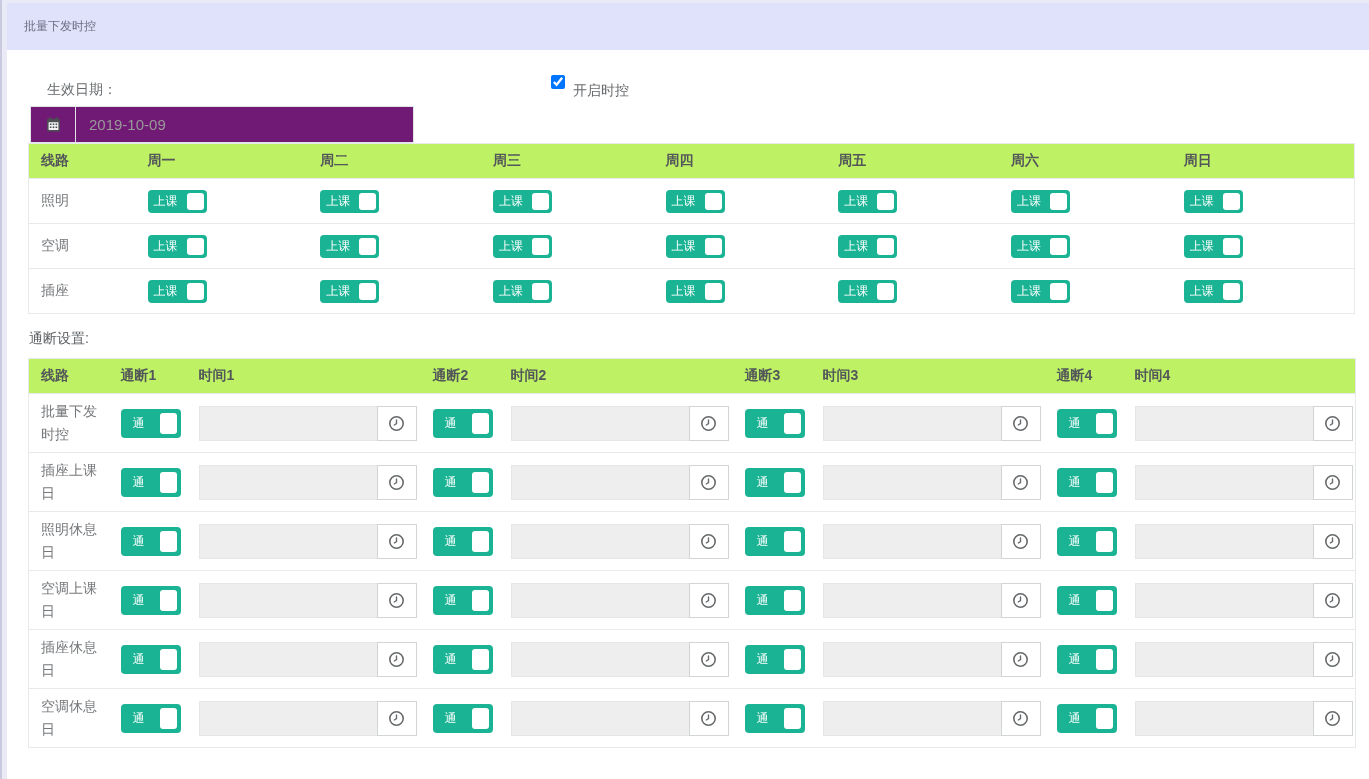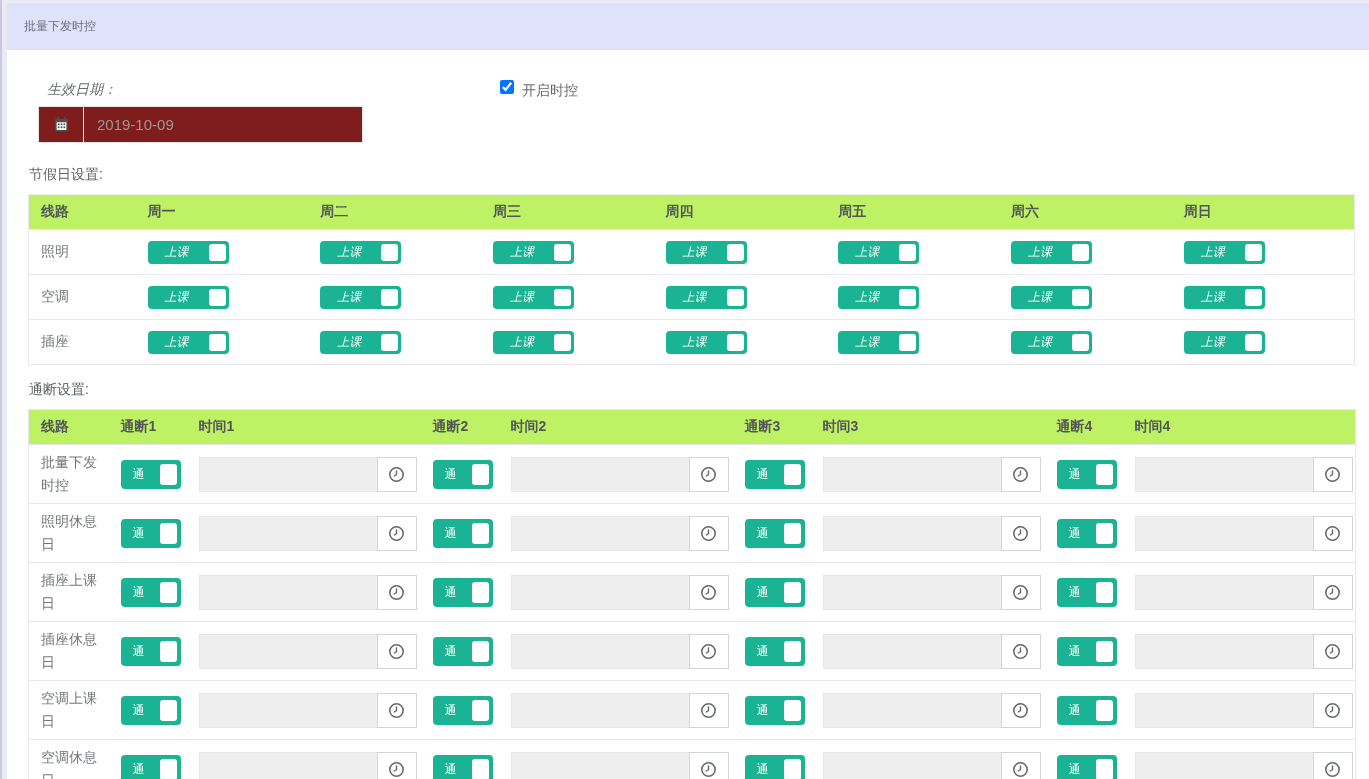--- a/index.html
+++ b/index.html
@@ -13,44 +13,44 @@
   .page{margin-left:7px;}
   .panel-header{
     margin-top:3px;height:47px;background:var(--header-bg,#dfe2fa);
     display:flex;align-items:center;padding-left:17px;
     font-size:12px;color:#6a6e82;
   }
   .panel-body{background:#fff;min-height:729px;padding:29px 13px 40px 21px;box-sizing:border-box;}
 
   
   .top-form{display:flex;align-items:flex-start;}
-  .field-label{display:block;font-size:14px;color:#676a6c;margin:0 0 7px 19px;line-height:20px;font-style:italic;}
-  .date-group{display:flex;width:325px;height:37px;box-sizing:border-box;border:1px solid #e3e4e6;background:#7f1d1d;margin-left:10px;}
+  .field-label{display:block;font-size:14px;color:#676a6c;margin:0 0 7px 19px;line-height:20px;}
+  .date-group{display:flex;width:384px;height:37px;box-sizing:border-box;border:1px solid #e3e4e6;background:#701a75;margin-left:2px;}
   .date-addon{width:44px;border-right:1px solid #e3e4e6;display:flex;align-items:center;justify-content:center;cursor:pointer;}
   .date-input{flex:1;border:0;outline:0;background:transparent;font-size:15px;color:#999;padding:0 0 0 13px;font-family:inherit;}
-  .enable-field{margin-left:137px;margin-top:-4px;display:flex;align-items:center;}
+  .enable-field{margin-left:137px;margin-top:-4px;display:flex;align-items:flex-start;}
   .enable-field input{width:14px;height:14px;margin:0;}
   .enable-label{font-size:14px;color:#676a6c;margin:8px 0 0 8px;line-height:15px;}
 
   .section-label{font-size:14px;color:#5f6265;margin:21px 0 10px 1px;line-height:20px;}
 
   
   table{border-collapse:collapse;table-layout:fixed;width:1327px;border:1px solid #e7eaec;background:#fff;font-size:14px;}
   thead th{background:#bef264;color:#54575a;font-weight:bold;text-align:left;height:34px;padding:0 0 0 2px;border-bottom:1px solid #e7eaec;}
   thead th.c-first,thead th.c-first2{padding-left:12px;}
   tbody td{border-top:1px solid #e7eaec;padding:0 0 0 2px;color:#75787b;vertical-align:middle;}
   tbody tr:first-child td{border-top:none;}
   .holiday-table tbody td{height:44px;}
   .onoff-table tbody td{height:58px;}
   td.row-label{padding-left:12px;}
   td.row-label2{padding:0 14px 0 12px;line-height:23px;}
 
   
   .switch{position:relative;display:inline-block;background:var(--accent,#1ab394);border-radius:4px;vertical-align:middle;cursor:pointer;}
-  .switch.sm{width:81px;height:23px;font-style:italic;}
+  .switch.sm{width:59px;height:23px;}
   .switch.lg{width:60px;height:29px;}
   .sw-lbl{position:absolute;left:0;top:0;bottom:0;display:flex;align-items:center;justify-content:center;color:#fff;font-size:12px;}
   .switch.sm .sw-lbl{right:23px;}
   .switch.lg .sw-lbl{right:24px;}
   .sw-knob{position:absolute;background:#fff;border-radius:3px;}
   .switch.sm .sw-knob{right:3px;top:3px;bottom:3px;width:17px;}
   .switch.lg .sw-knob{right:4px;top:4px;bottom:4px;width:17px;}
 
   
   .time-group{display:flex;width:218px;height:35px;box-sizing:border-box;}
@@ -90,21 +90,20 @@
           <input class="date-input" readonly="" value="2019-10-09" style="">
         </div>
       </div>
 
       <div class="enable-field">
         <input type="checkbox" id="enable-cb" checked="" style="">
         <span class="enable-label">开启时控</span>
       </div>
     </div>
 
-    <div class="section-label">节假日设置:</div>
     <table class="holiday-table">
       <colgroup>
         <col style="width:117px">
           <col>
           <col>
           <col>
           <col>
           <col>
           <col>
           <col>
@@ -227,20 +226,71 @@
                 <span class="time-addon">
   <svg width="17" height="17" viewBox="0 0 16 16">
     <circle cx="8" cy="8" r="6.3" fill="none" stroke="#676a6c" stroke-width="1.5"></circle>
     <path d="M8 4.6 V8.2 L5.9 9.4" fill="none" stroke="#676a6c" stroke-width="1.3" stroke-linecap="round"></path>
   </svg>
 </span>
               </div>
             </td>
           </tr>
           <tr>
+            <td class="row-label2">插座上课日</td>
+            <td class="sw-cell2"><div class="switch lg"><span class="sw-lbl">通</span><span class="sw-knob"></span></div></td>
+            <td class="time-cell">
+              <div class="time-group">
+                <input class="time-input" disabled="" style="">
+                <span class="time-addon">
+  <svg width="17" height="17" viewBox="0 0 16 16">
+    <circle cx="8" cy="8" r="6.3" fill="none" stroke="#676a6c" stroke-width="1.5"></circle>
+    <path d="M8 4.6 V8.2 L5.9 9.4" fill="none" stroke="#676a6c" stroke-width="1.3" stroke-linecap="round"></path>
+  </svg>
+</span>
+              </div>
+            </td>
+            <td class="sw-cell2"><div class="switch lg"><span class="sw-lbl">通</span><span class="sw-knob"></span></div></td>
+            <td class="time-cell">
+              <div class="time-group">
+                <input class="time-input" disabled="" style="">
+                <span class="time-addon">
+  <svg width="17" height="17" viewBox="0 0 16 16">
+    <circle cx="8" cy="8" r="6.3" fill="none" stroke="#676a6c" stroke-width="1.5"></circle>
+    <path d="M8 4.6 V8.2 L5.9 9.4" fill="none" stroke="#676a6c" stroke-width="1.3" stroke-linecap="round"></path>
+  </svg>
+</span>
+              </div>
+            </td>
+            <td class="sw-cell2"><div class="switch lg"><span class="sw-lbl">通</span><span class="sw-knob"></span></div></td>
+            <td class="time-cell">
+              <div class="time-group">
+                <input class="time-input" disabled="" style="">
+                <span class="time-addon">
+  <svg width="17" height="17" viewBox="0 0 16 16">
+    <circle cx="8" cy="8" r="6.3" fill="none" stroke="#676a6c" stroke-width="1.5"></circle>
+    <path d="M8 4.6 V8.2 L5.9 9.4" fill="none" stroke="#676a6c" stroke-width="1.3" stroke-linecap="round"></path>
+  </svg>
+</span>
+              </div>
+            </td>
+            <td class="sw-cell2"><div class="switch lg"><span class="sw-lbl">通</span><span class="sw-knob"></span></div></td>
+            <td class="time-cell">
+              <div class="time-group">
+                <input class="time-input" disabled="" style="">
+                <span class="time-addon">
+  <svg width="17" height="17" viewBox="0 0 16 16">
+    <circle cx="8" cy="8" r="6.3" fill="none" stroke="#676a6c" stroke-width="1.5"></circle>
+    <path d="M8 4.6 V8.2 L5.9 9.4" fill="none" stroke="#676a6c" stroke-width="1.3" stroke-linecap="round"></path>
+  </svg>
+</span>
+              </div>
+            </td>
+          </tr>
+          <tr>
             <td class="row-label2">照明休息日</td>
             <td class="sw-cell2"><div class="switch lg"><span class="sw-lbl">通</span><span class="sw-knob"></span></div></td>
             <td class="time-cell">
               <div class="time-group">
                 <input class="time-input" disabled="" style="">
                 <span class="time-addon">
   <svg width="17" height="17" viewBox="0 0 16 16">
     <circle cx="8" cy="8" r="6.3" fill="none" stroke="#676a6c" stroke-width="1.5"></circle>
     <path d="M8 4.6 V8.2 L5.9 9.4" fill="none" stroke="#676a6c" stroke-width="1.3" stroke-linecap="round"></path>
   </svg>
@@ -278,21 +328,21 @@
                 <span class="time-addon">
   <svg width="17" height="17" viewBox="0 0 16 16">
     <circle cx="8" cy="8" r="6.3" fill="none" stroke="#676a6c" stroke-width="1.5"></circle>
     <path d="M8 4.6 V8.2 L5.9 9.4" fill="none" stroke="#676a6c" stroke-width="1.3" stroke-linecap="round"></path>
   </svg>
 </span>
               </div>
             </td>
           </tr>
           <tr>
-            <td class="row-label2">插座上课日</td>
+            <td class="row-label2">空调上课日</td>
             <td class="sw-cell2"><div class="switch lg"><span class="sw-lbl">通</span><span class="sw-knob"></span></div></td>
             <td class="time-cell">
               <div class="time-group">
                 <input class="time-input" disabled="" style="">
                 <span class="time-addon">
   <svg width="17" height="17" viewBox="0 0 16 16">
     <circle cx="8" cy="8" r="6.3" fill="none" stroke="#676a6c" stroke-width="1.5"></circle>
     <path d="M8 4.6 V8.2 L5.9 9.4" fill="none" stroke="#676a6c" stroke-width="1.3" stroke-linecap="round"></path>
   </svg>
 </span>
@@ -330,71 +380,20 @@
   <svg width="17" height="17" viewBox="0 0 16 16">
     <circle cx="8" cy="8" r="6.3" fill="none" stroke="#676a6c" stroke-width="1.5"></circle>
     <path d="M8 4.6 V8.2 L5.9 9.4" fill="none" stroke="#676a6c" stroke-width="1.3" stroke-linecap="round"></path>
   </svg>
 </span>
               </div>
             </td>
           </tr>
           <tr>
             <td class="row-label2">插座休息日</td>
-            <td class="sw-cell2"><div class="switch lg"><span class="sw-lbl">通</span><span class="sw-knob"></span></div></td>
-            <td class="time-cell">
-              <div class="time-group">
-                <input class="time-input" disabled="" style="">
-                <span class="time-addon">
-  <svg width="17" height="17" viewBox="0 0 16 16">
-    <circle cx="8" cy="8" r="6.3" fill="none" stroke="#676a6c" stroke-width="1.5"></circle>
-    <path d="M8 4.6 V8.2 L5.9 9.4" fill="none" stroke="#676a6c" stroke-width="1.3" stroke-linecap="round"></path>
-  </svg>
-</span>
-              </div>
-            </td>
-            <td class="sw-cell2"><div class="switch lg"><span class="sw-lbl">通</span><span class="sw-knob"></span></div></td>
-            <td class="time-cell">
-              <div class="time-group">
-                <input class="time-input" disabled="" style="">
-                <span class="time-addon">
-  <svg width="17" height="17" viewBox="0 0 16 16">
-    <circle cx="8" cy="8" r="6.3" fill="none" stroke="#676a6c" stroke-width="1.5"></circle>
-    <path d="M8 4.6 V8.2 L5.9 9.4" fill="none" stroke="#676a6c" stroke-width="1.3" stroke-linecap="round"></path>
-  </svg>
-</span>
-              </div>
-            </td>
-            <td class="sw-cell2"><div class="switch lg"><span class="sw-lbl">通</span><span class="sw-knob"></span></div></td>
-            <td class="time-cell">
-              <div class="time-group">
-                <input class="time-input" disabled="" style="">
-                <span class="time-addon">
-  <svg width="17" height="17" viewBox="0 0 16 16">
-    <circle cx="8" cy="8" r="6.3" fill="none" stroke="#676a6c" stroke-width="1.5"></circle>
-    <path d="M8 4.6 V8.2 L5.9 9.4" fill="none" stroke="#676a6c" stroke-width="1.3" stroke-linecap="round"></path>
-  </svg>
-</span>
-              </div>
-            </td>
-            <td class="sw-cell2"><div class="switch lg"><span class="sw-lbl">通</span><span class="sw-knob"></span></div></td>
-            <td class="time-cell">
-              <div class="time-group">
-                <input class="time-input" disabled="" style="">
-                <span class="time-addon">
-  <svg width="17" height="17" viewBox="0 0 16 16">
-    <circle cx="8" cy="8" r="6.3" fill="none" stroke="#676a6c" stroke-width="1.5"></circle>
-    <path d="M8 4.6 V8.2 L5.9 9.4" fill="none" stroke="#676a6c" stroke-width="1.3" stroke-linecap="round"></path>
-  </svg>
-</span>
-              </div>
-            </td>
-          </tr>
-          <tr>
-            <td class="row-label2">空调上课日</td>
             <td class="sw-cell2"><div class="switch lg"><span class="sw-lbl">通</span><span class="sw-knob"></span></div></td>
             <td class="time-cell">
               <div class="time-group">
                 <input class="time-input" disabled="" style="">
                 <span class="time-addon">
   <svg width="17" height="17" viewBox="0 0 16 16">
     <circle cx="8" cy="8" r="6.3" fill="none" stroke="#676a6c" stroke-width="1.5"></circle>
     <path d="M8 4.6 V8.2 L5.9 9.4" fill="none" stroke="#676a6c" stroke-width="1.3" stroke-linecap="round"></path>
   </svg>
 </span>

